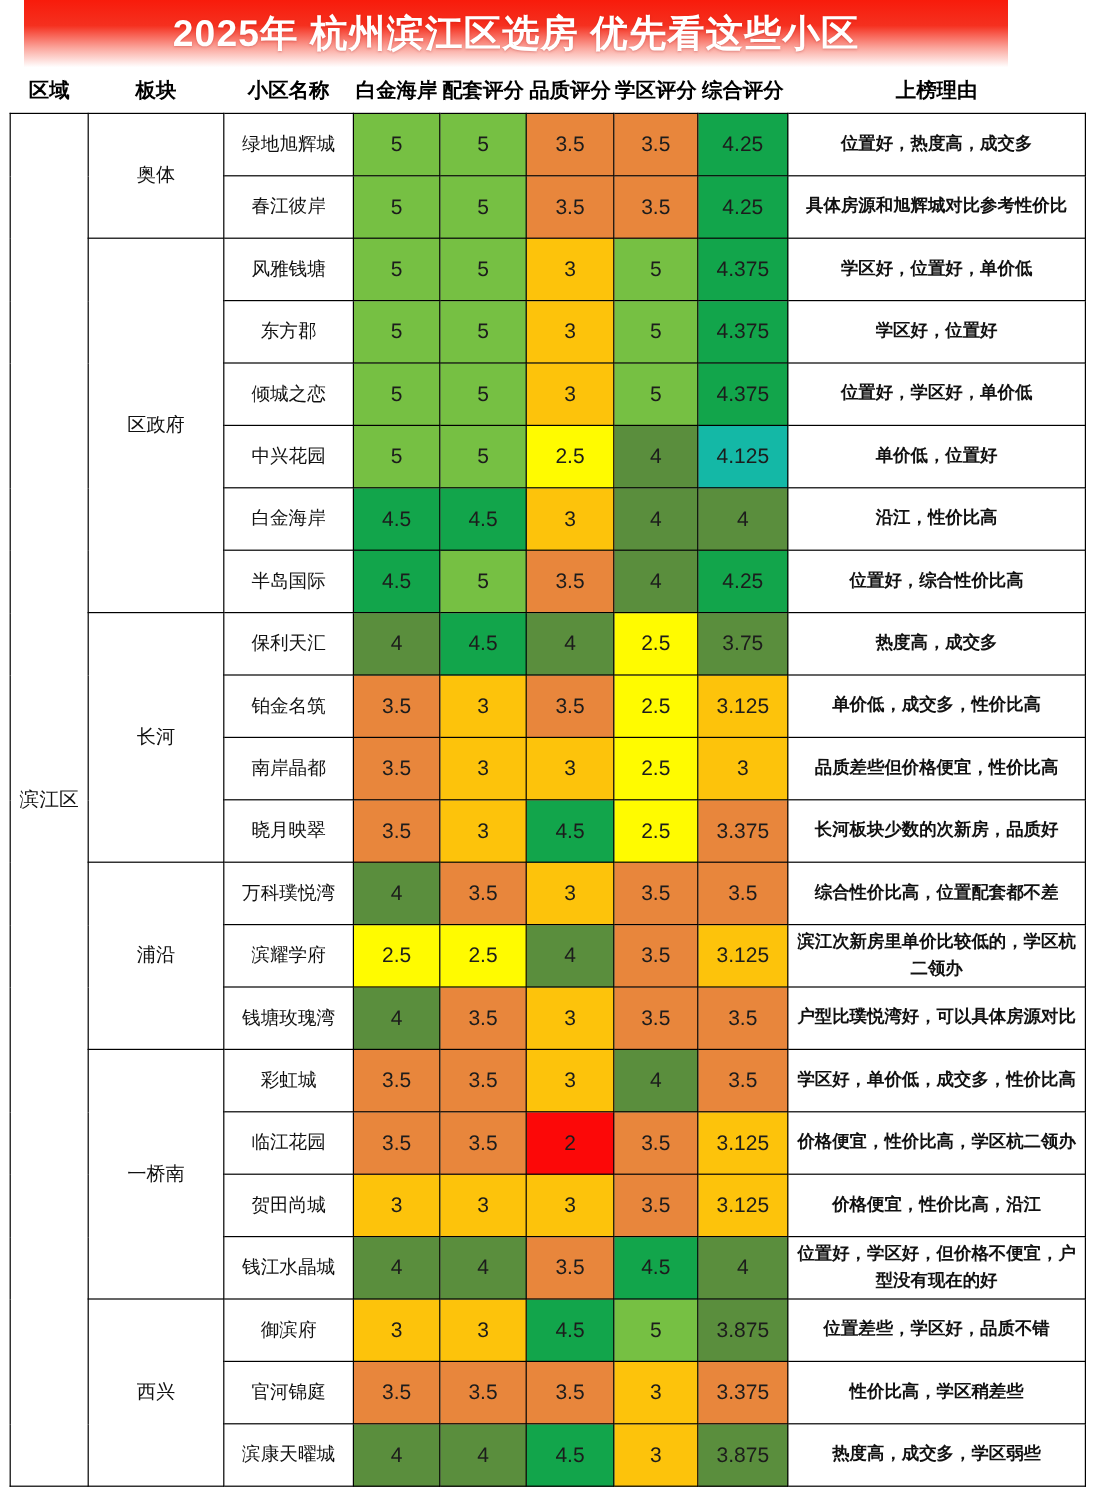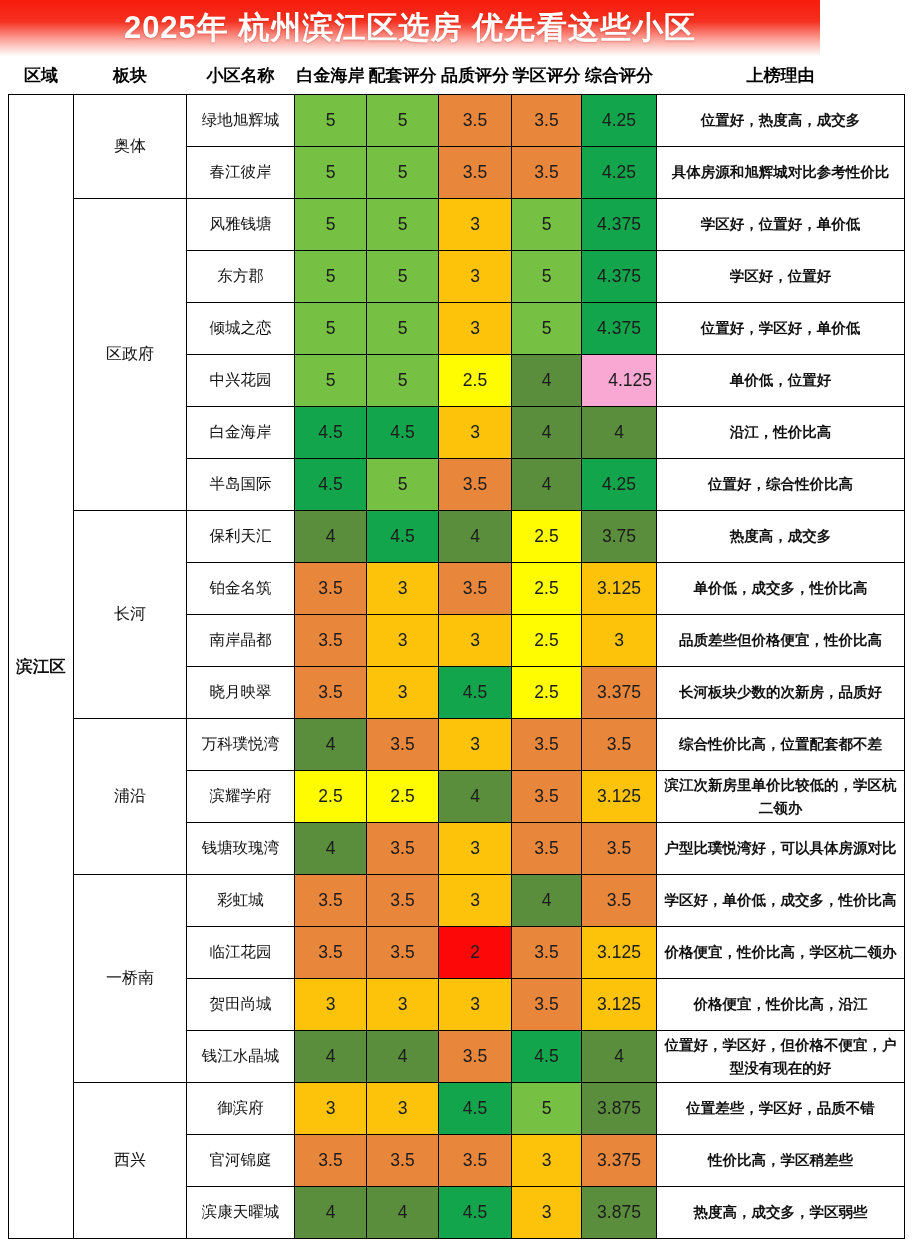--- a/index.html
+++ b/index.html
@@ -13,20 +13,21 @@
     width: 912px;
     min-height: 1242px;
     background: #ffffff;
   }
   .banner {
     width: 820px;
     height: 56px;
     display: flex;
     align-items: flex-start;
     justify-content: center;
+    margin-left: 20px;
   }
   .banner h1 {
     margin: 0;
     padding-top: 7px;
     font-size: 31px;
     font-weight: bold;
     color: #ffffff;
     letter-spacing: 1px;
     text-shadow: 0 1px 2px rgba(150,0,0,0.25);
     white-space: nowrap;
@@ -53,21 +54,21 @@
   tbody td {
     border: 1.5px solid #000000;
     text-align: center;
     vertical-align: middle;
     height: 52px;
     padding: 1px 4px;
     box-sizing: border-box;
     color: #111111;
     background: #ffffff;
   }
-  td.region   { font-size: 16.5px; font-weight: bold; }
+  td.region   { font-size: 16.5px; }
   td.district { font-size: 16px; }
   td.community{ font-size: 15.5px; }
   td.score    { font-size: 17.5px; color: #1c1c1c; }
   td.reason   { font-size: 14.5px; line-height: 1.55; padding: 2px 6px; font-weight: bold; }
 </style>
 </head>
 <body>
 
 <div class="page">
   <header class="banner" style="background: linear-gradient(rgb(248, 27, 11) 0%, rgb(245, 48, 31) 38%, rgb(251, 168, 159) 72%, rgb(255, 255, 255) 100%);">
@@ -147,21 +148,21 @@
           <td class="score" style="background: rgb(118, 192, 67);">5</td>
           <td class="score" style="background: rgb(18, 165, 75);">4.375</td>
           <td class="reason">位置好，学区好，单价低</td>
         </tr>
         <tr>
           <td class="community">中兴花园</td>
           <td class="score" style="background: rgb(118, 192, 67);">5</td>
           <td class="score" style="background: rgb(118, 192, 67);">5</td>
           <td class="score" style="background: rgb(255, 251, 0);">2.5</td>
           <td class="score" style="background: rgb(90, 142, 61);">4</td>
-          <td class="score" style="background: #f9a8d4; text-align: right;">4.125</td>
+          <td class="score" style="background: #14b8a6;">4.125</td>
           <td class="reason">单价低，位置好</td>
         </tr>
         <tr>
           <td class="community">白金海岸</td>
           <td class="score" style="background: rgb(18, 165, 75);">4.5</td>
           <td class="score" style="background: rgb(18, 165, 75);">4.5</td>
           <td class="score" style="background: rgb(253, 195, 11);">3</td>
           <td class="score" style="background: rgb(90, 142, 61);">4</td>
           <td class="score" style="background: rgb(90, 142, 61);">4</td>
           <td class="reason">沿江，性价比高</td>

